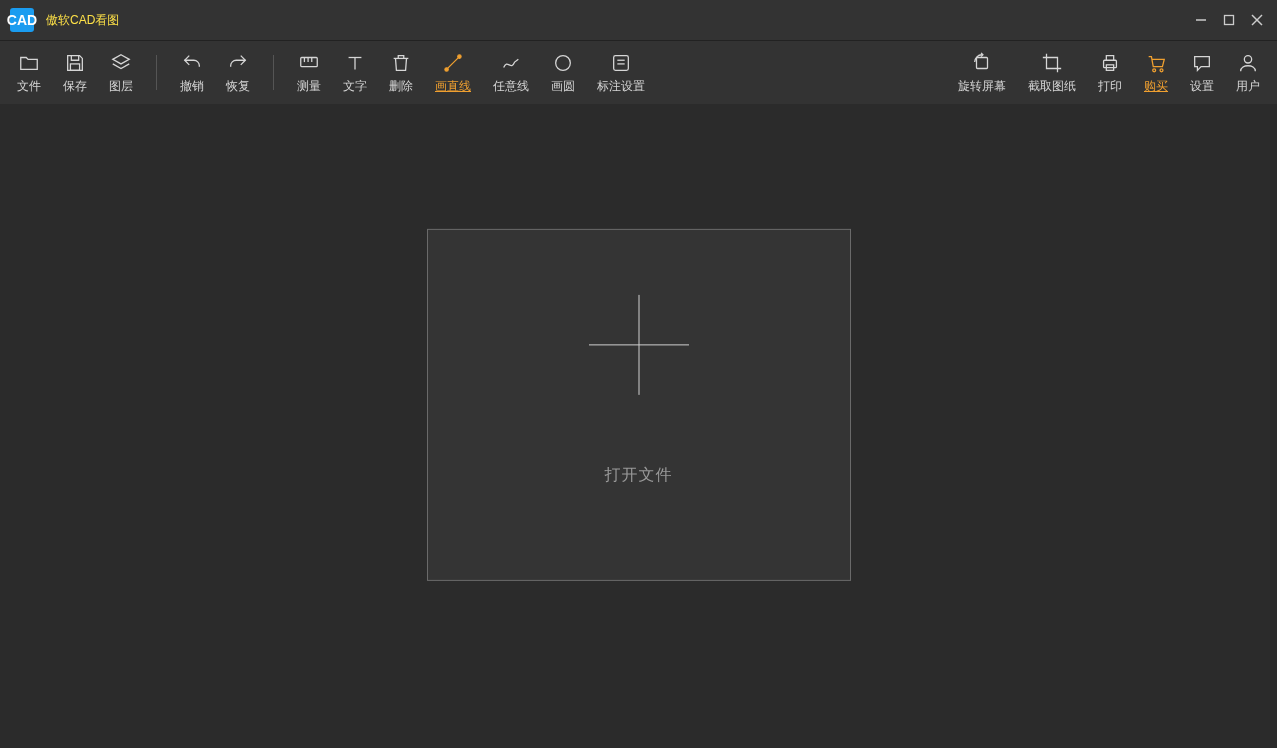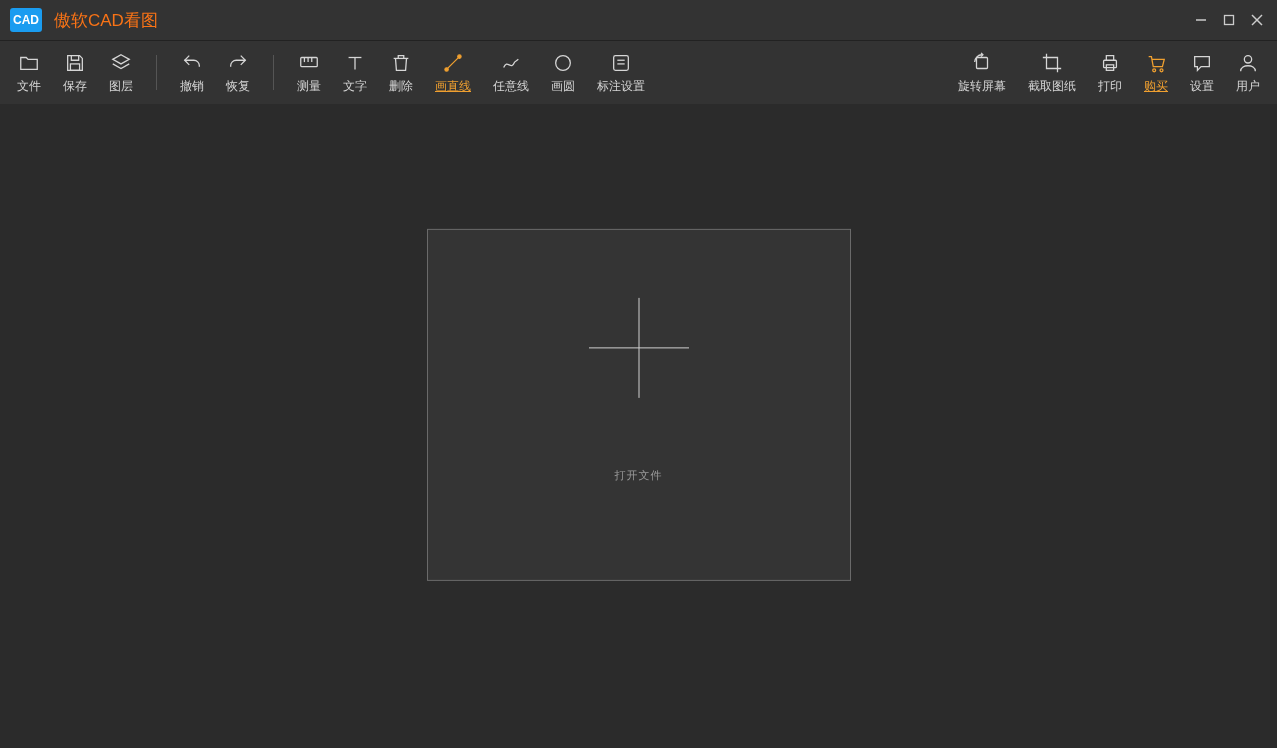--- a/index.html
+++ b/index.html
@@ -12,30 +12,30 @@
     user-select: none;
   }
   .titlebar {
     height: 40px;
     background: #333333;
     display: flex;
     align-items: center;
     padding: 0 6px 0 10px;
   }
   .app-icon {
-    width: 32px; height: 24px;
+    width: 24px; height: 24px;
     background: #1a9cf0;
     border-radius: 3px;
     margin-right: 12px;
     display: flex; align-items: center; justify-content: center;
-    font-size: 12px; color: #fff; font-weight: bold;
+    font-size: 14px; color: #fff; font-weight: bold;
   }
   .app-title {
-    font-size: 17px;
-    color: #f97316;
+    font-size: 12px;
+    color: #fde047;
     flex: 1;
   }
   .window-controls {
     display: flex; gap: 0;
   }
   .win-btn {
     width: 28px; height: 40px;
     display: flex; align-items: center; justify-content: center;
     cursor: pointer;
   }
@@ -108,21 +108,21 @@
   .plus-mark::before {
     left: 50%; top: 0; width: 1px; height: 100%;
     transform: translateX(-0.5px);
   }
   .plus-mark::after {
     top: 50%; left: 0; height: 1px; width: 100%;
     transform: translateY(-0.5px);
   }
   .open-label {
     margin-top: 70px;
-    font-size: 11px;
+    font-size: 16px;
     color: #9a9a9a;
     letter-spacing: 1px;
   }
 </style>
 </head>
 <body>
 
 <div class="titlebar">
   <div class="app-icon">CAD</div>
   <div class="app-title">傲软CAD看图</div>

